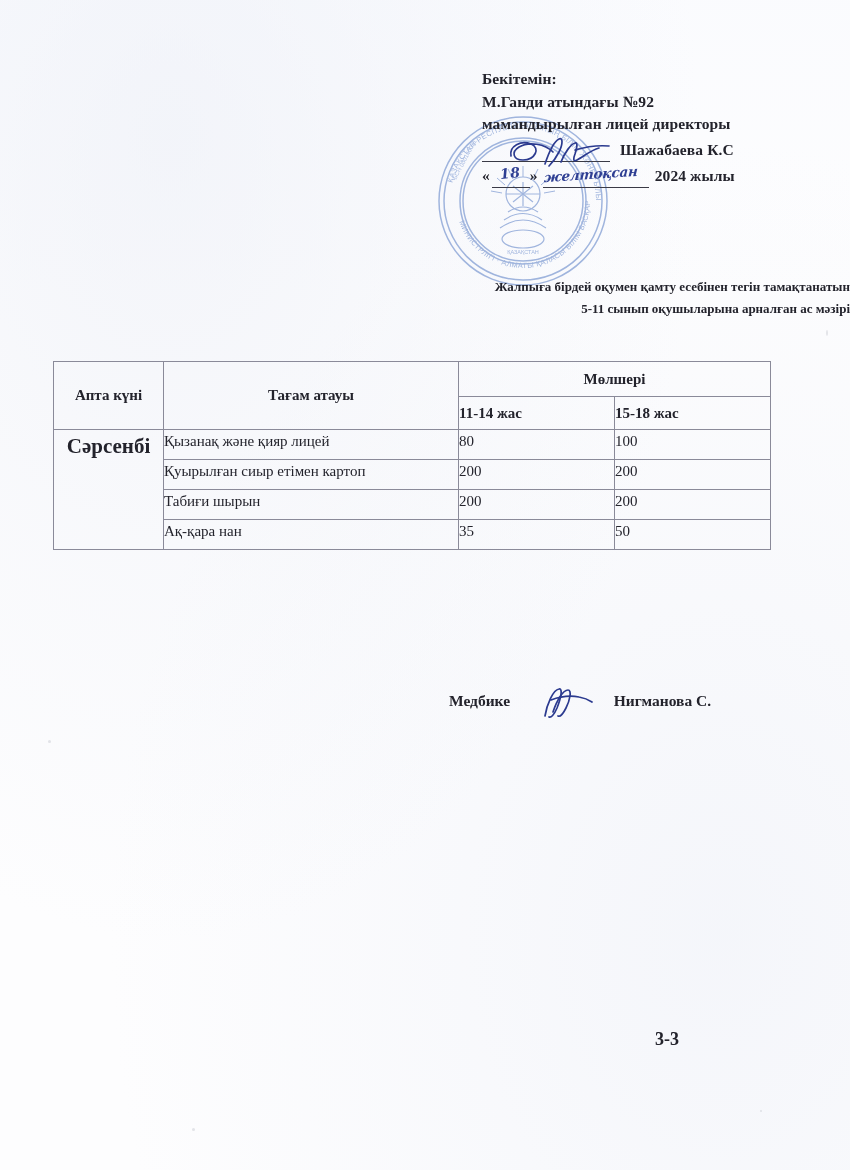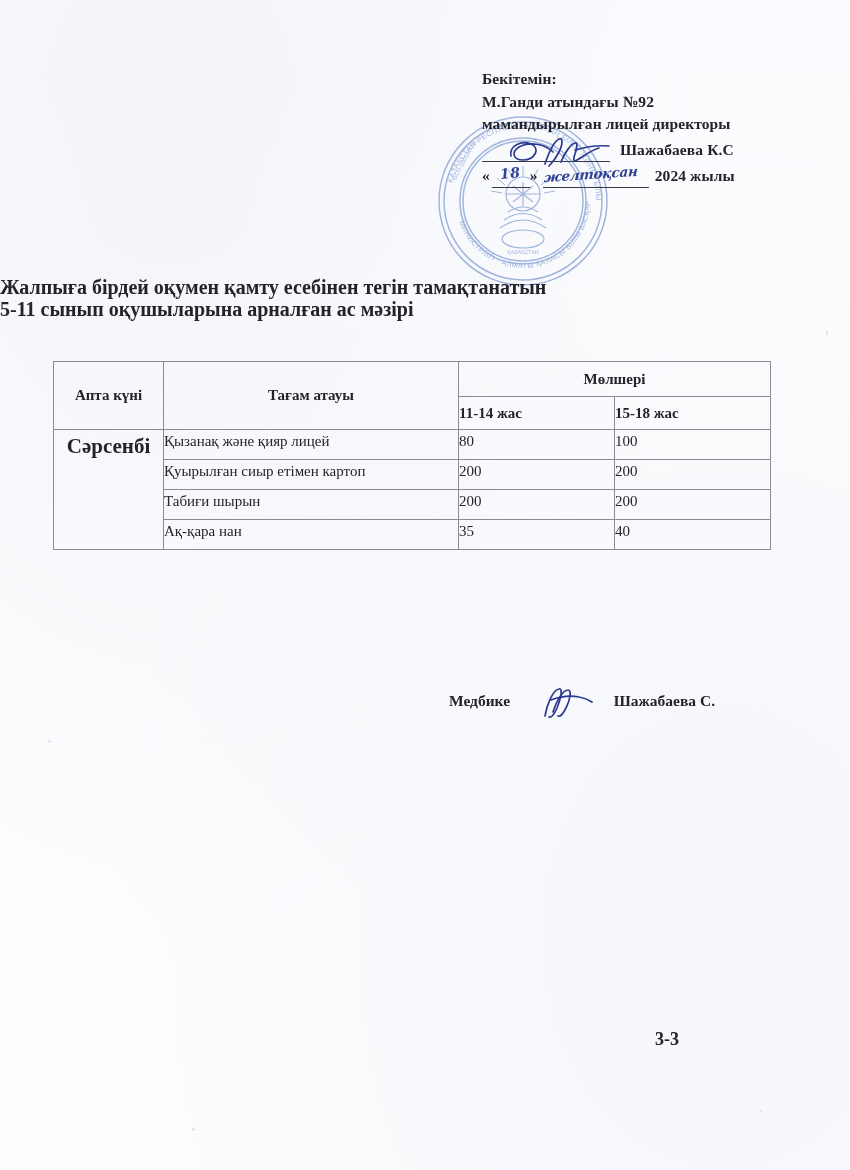--- a/index.html
+++ b/index.html
@@ -140,23 +140,23 @@
     opacity: .62;
     pointer-events: none;
   }
 
   
   .doc-title {
     position: absolute;
     left: 0;
     right: 0;
     top: 276px;
-    text-align: left;
-    font-weight: bold;
-    font-size: 20px;
+    text-align: right;
+    font-weight: bold;
+    font-size: 13px;
     line-height: 22px;
     color: #23232c;
     z-index: 5;
   }
   .doc-title .t2 { display: block; }
 
   
   .menu-table {
     position: absolute;
     left: 53px;
@@ -348,29 +348,29 @@
         <td class="qty-cell">200</td>
       </tr>
       <tr>
         <td class="dish-cell">Табиғи шырын</td>
         <td class="qty-cell">200</td>
         <td class="qty-cell">200</td>
       </tr>
       <tr>
         <td class="dish-cell">Ақ-қара нан</td>
         <td class="qty-cell">35</td>
-        <td class="qty-cell">40</td>
+        <td class="qty-cell">50</td>
       </tr>
     </tbody>
   </table>
 
   <div class="nurse-line">
     <span>Медбике</span>
     <span class="gap"></span>
-    <span>Шажабаева С.</span>
+    <span>Нигманова С.</span>
   </div>
 
   <svg class="pen-sign-nurse" viewBox="0 0 60 34">
     <g fill="none" stroke="#2b3a8f" stroke-width="1.7" stroke-linecap="round">
       <path d="M 8 30 C 10 18, 16 4, 22 3 C 26 2, 24 12, 20 22 C 17 29, 14 32, 12 31"></path>
       <path d="M 16 26 C 20 14, 26 4, 31 4 C 35 4, 33 14, 29 22 C 26 28, 23 31, 21 30"></path>
       <path d="M 14 14 C 22 11, 32 9, 42 11 C 48 12, 52 14, 55 16"></path>
     </g>
   </svg>
 

